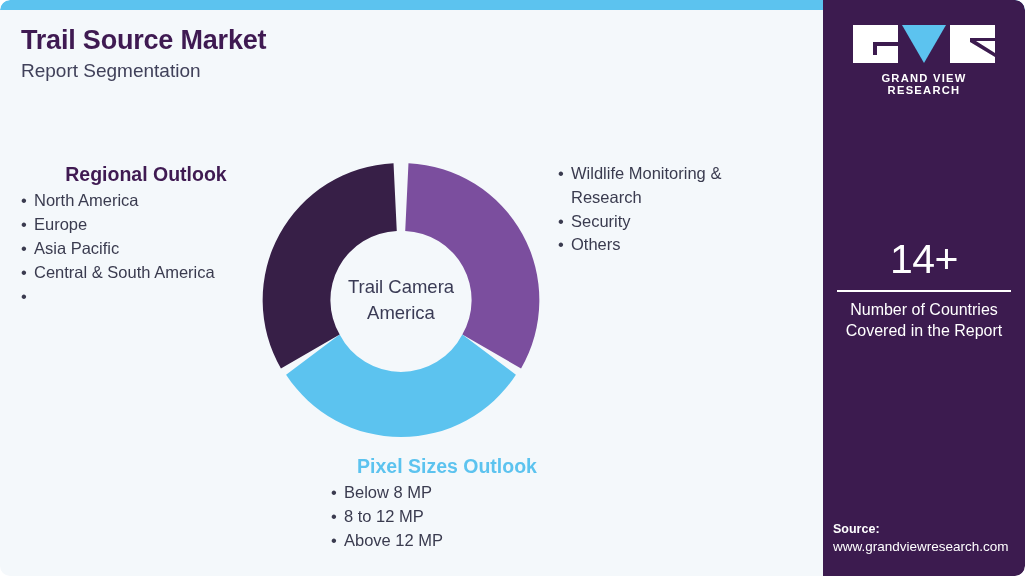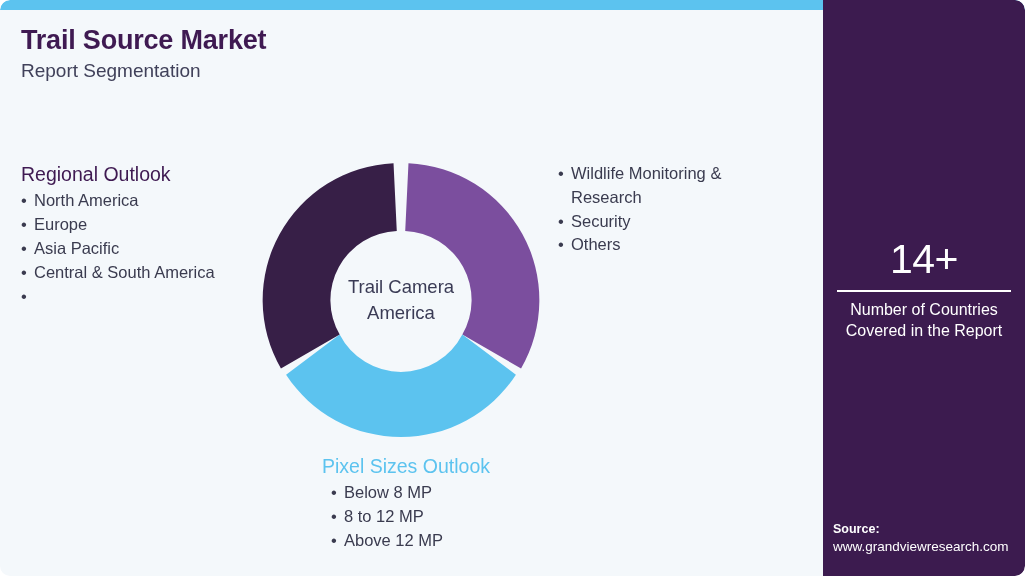--- a/index.html
+++ b/index.html
@@ -64,22 +64,23 @@
     font-size: 19px;
     font-weight: normal;
     color: #40415a;
     line-height: 1.2;
   }
   
   .segment-block { position: absolute; }
   .segment-heading {
     margin: 0 0 3px 0;
     font-size: 19.5px;
-    font-weight: normal;
+    font-weight: bold;
     line-height: 1.25;
+    text-align: center;
   }
   .segment-list {
     list-style: none;
     margin: 0;
     padding: 0;
   }
   .segment-list li {
     position: relative;
     font-size: 16.5px;
     color: #3a3b4f;
@@ -264,20 +265,36 @@
 
   <div id="pixel-outlook" class="segment-block">
     <p class="segment-heading">Pixel Sizes Outlook</p>
     <ul class="segment-list">
       <li><span class="bullet">•</span><span>Below 8 MP</span></li>
       <li><span class="bullet">•</span><span>8 to 12 MP</span></li>
       <li><span class="bullet">•</span><span>Above 12 MP</span></li>
     </ul>
   </div>
 
+  <div id="logo-block">
+    <div id="logo-marks">
+      <svg width="45" height="38" viewBox="0 0 45 38">
+        <path fill="#ffffff" d="M0 0 H45 V38 H0 Z"></path>
+        <path fill="#3c1b4f" d="M20 17 H45 V21 H24 V30 H20 Z"></path>
+      </svg>
+      <svg width="44" height="38" viewBox="0 0 44 38">
+        <path fill="#5cc3ef" d="M0 0 H44 L22 38 Z"></path>
+      </svg>
+      <svg width="45" height="38" viewBox="0 0 45 38">
+        <path fill="#ffffff" d="M0 0 H45 V38 H0 Z"></path>
+        <path fill="#3c1b4f" d="M45 16 H26 L45 28 V32 L20 17 V13 H45 Z"></path>
+      </svg>
+    </div>
+    <div id="logo-wordmark">GRAND VIEW RESEARCH</div>
+  </div>
 
   <div id="stat-block">
     <div id="stat-value">14+</div>
     <div id="stat-divider"></div>
     <div id="stat-caption">
       <div>Number of Countries</div>
       <div>Covered in the Report</div>
     </div>
   </div>
 

